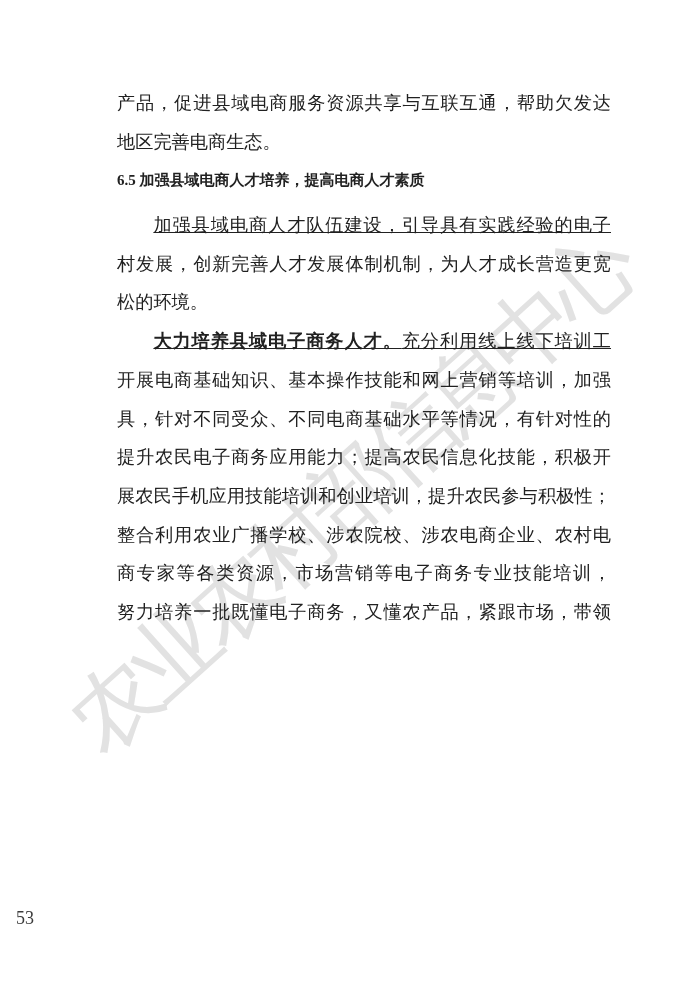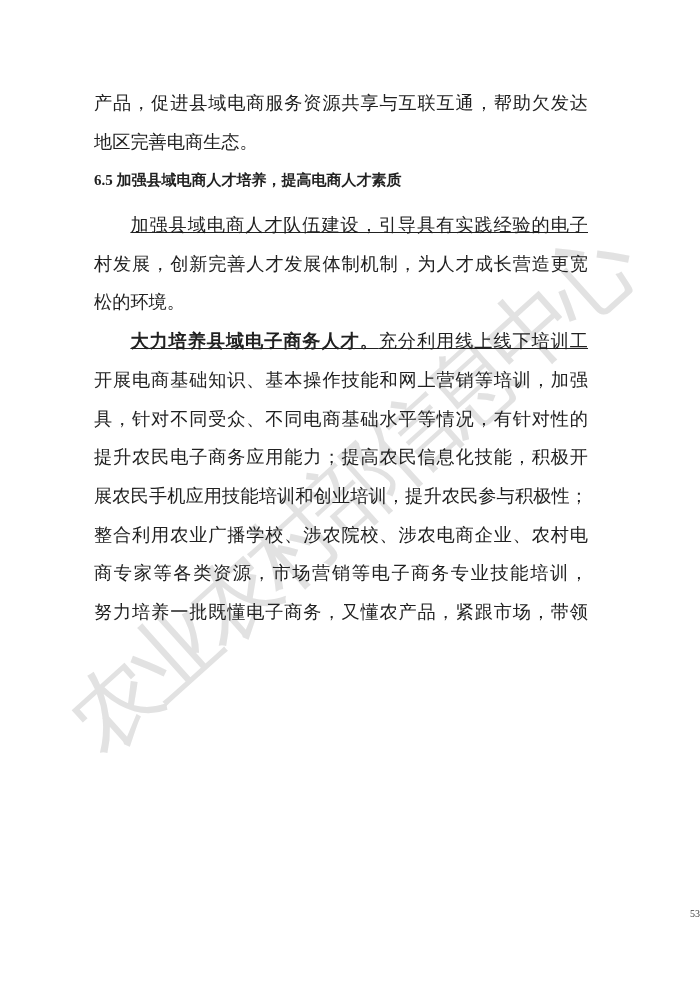--- a/index.html
+++ b/index.html
@@ -19,21 +19,21 @@
     transform: translate(-50%, -50%) rotate(-42deg);
     font-size: 88px;
     letter-spacing: -8px;
     color: #e2e2e2;
     white-space: nowrap;
     z-index: 0;
     user-select: none;
   }
   .content {
     position: absolute;
-    left: 94px;
+    left: 117px;
     top: 84px;
     width: 494px;
     z-index: 1;
     font-size: 18.2px;
   }
   .paragraph { margin: 0; }
   .line {
     height: 38.7px;
     line-height: 38.7px;
     overflow: visible;
@@ -48,22 +48,22 @@
     font-weight: bold;
     font-size: 15px;
   }
   .heading { margin-bottom: 6px; }
   .bold { font-weight: bold; }
   .footer {
     position: absolute;
     left: 16px;
     right: 0;
     top: 908px;
-    text-align: right;
-    font-size: 10px;
+    text-align: left;
+    font-size: 18px;
     color: #3a3a3a;
     z-index: 1;
   }
 </style>
 </head>
 <body>
 
 <div class="page">
   <div class="watermark" style="color: rgb(226, 226, 226); transform: translate(-50%, -50%) rotate(-42deg);">农业农村部信息中心</div>
   <div class="content">

